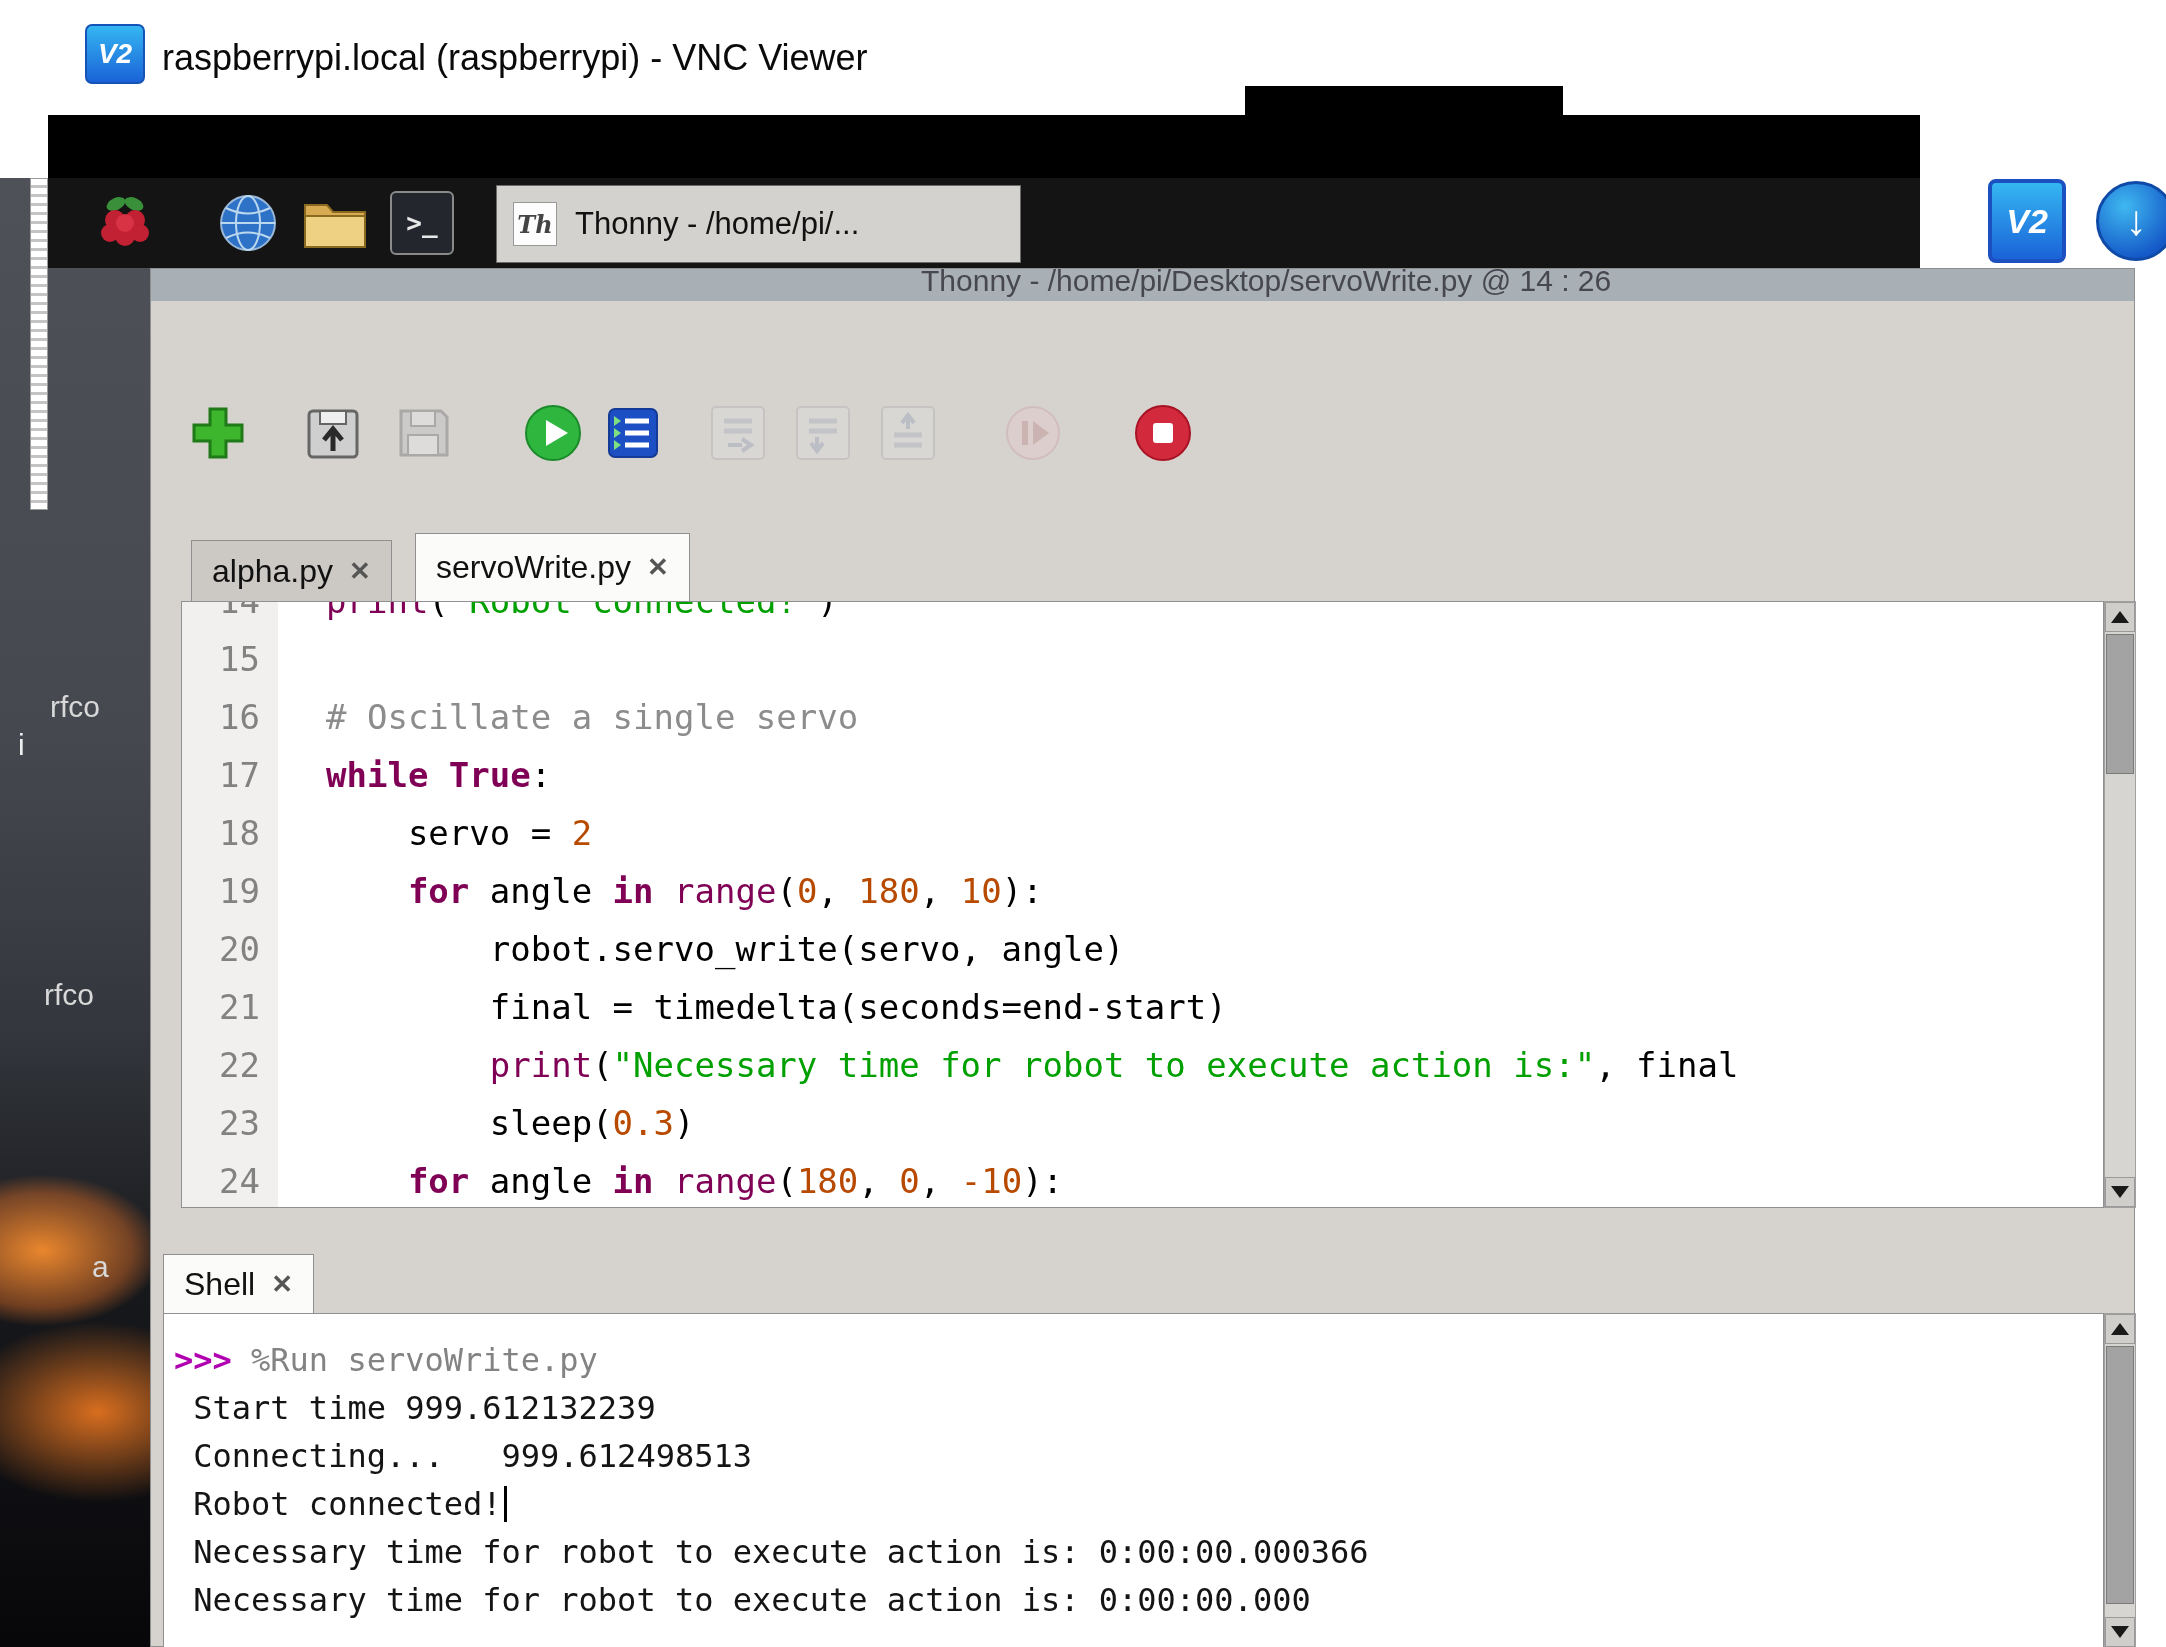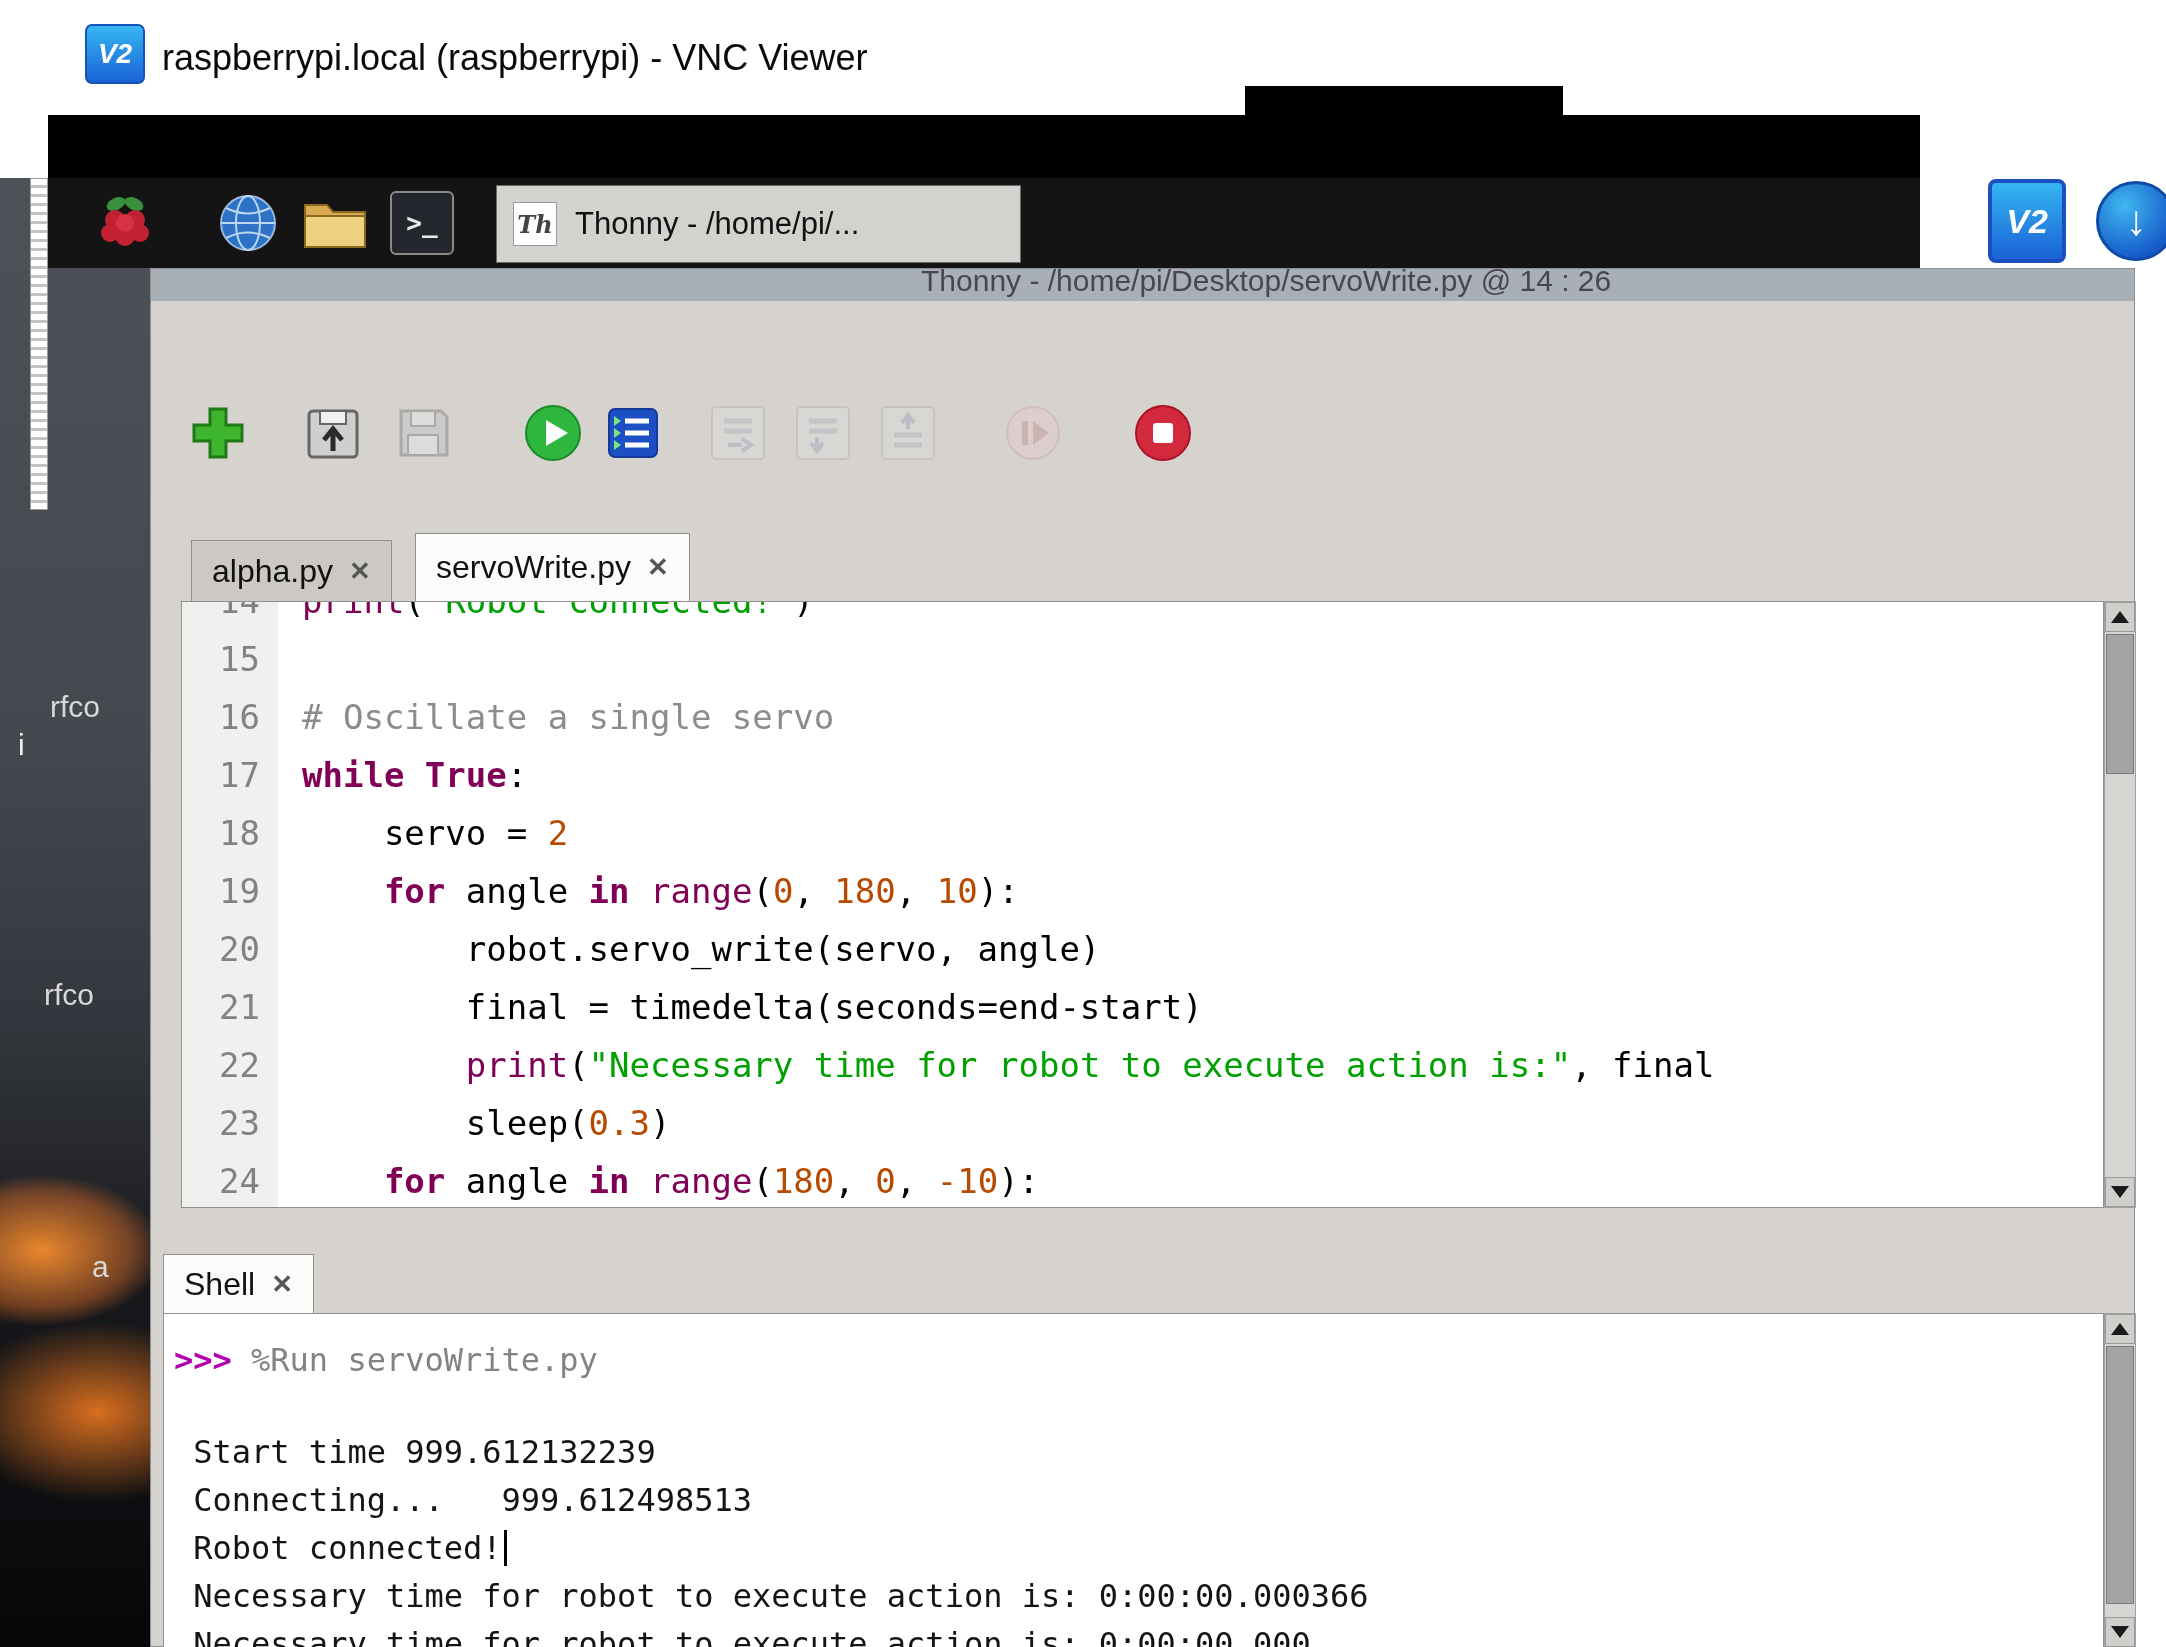--- a/index.html
+++ b/index.html
@@ -68,21 +68,21 @@
   .tb-resume { left:850px; } .tb-stop { left:980px; }
 
   .tabbar { position:absolute; left:0; top:255px; width:100%; height:77px; }
   .tab { position:absolute; display:flex; align-items:center; gap:16px; padding:8px 20px; font-size:32px; color:#111; border:1px solid #8f8f8f; border-bottom:none; }
   .tab-inactive { left:40px; top:16px; height:61px; background:#ccc9c4; }
   .tab-active { left:264px; top:9px; height:68px; background:#fbfbfa; }
   .tab-close { font-size:26px; color:#555; font-weight:bold; }
 
   .editor-pane { position:absolute; left:30px; top:332px; width:1923px; height:607px; background:#ffffff; border:1px solid #909090; overflow:hidden;
                  font-family:"DejaVu Sans Mono",monospace; font-size:34px; line-height:58px; }
-  .code-row { display:flex; height:58px; white-space:pre; }
+  .code-row { display:flex; height:58px; white-space:pre;gap:24px; }
   .code-row:first-child { margin-top:-30px; }
   .ln { width:96px; min-width:96px; padding-right:18px; text-align:right; background:#f1f0ee; color:#828282; }
   .code { padding-left:24px; color:#000; }
   .tok-plain { color:#000; }
   .tok-kw { color:#7f0055; font-weight:bold; }
   .tok-builtin { color:#7f0055; }
   .tok-str { color:#00a000; }
   .tok-num { color:#b84a00; }
   .tok-com { color:#8c8c8c; }
 
@@ -99,21 +99,21 @@
 
   .splitter { position:absolute; left:0; top:939px; width:100%; height:33px; background:#d6d3cf; }
 
   .shell-tabbar { position:absolute; left:0; top:972px; width:100%; height:72px; }
   .shell-tab { position:absolute; left:12px; top:13px; height:59px; background:#fbfbfa; border:1px solid #8f8f8f; border-bottom:none;
                display:flex; align-items:center; gap:16px; padding:0 20px; font-size:32px; color:#111; }
 
   .shell-pane { position:absolute; left:12px; top:1044px; width:1941px; height:335px; background:#ffffff; border:1px solid #909090; overflow:hidden;
                 font-family:"DejaVu Sans Mono",monospace; font-size:32px; line-height:48px; padding:22px 0 0 10px; }
   .shell-row { white-space:pre; height:48px; }
-  .shell-row.gap { margin-top:44px; }
+  .shell-row.gap { }
   .sh-prompt { color:#b000b0; font-weight:bold; }
   .sh-magic { color:#838383; }
   .sh-out { color:#141414; }
   .text-cursor { display:inline-block; width:3px; height:36px; background:#000; vertical-align:-7px; margin-left:2px; }
 </style>
 </head>
 <body>
 
 <div id="screen">
 

